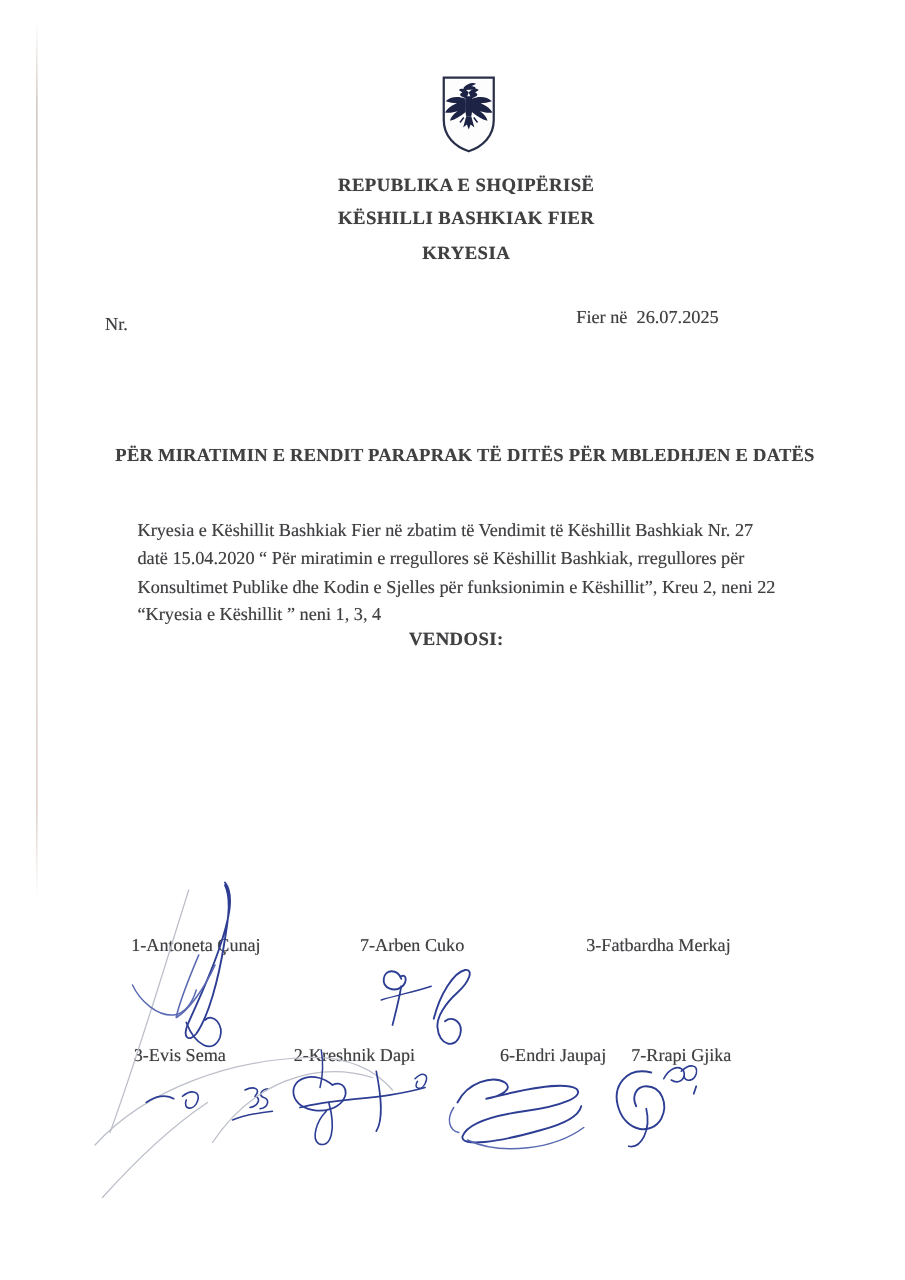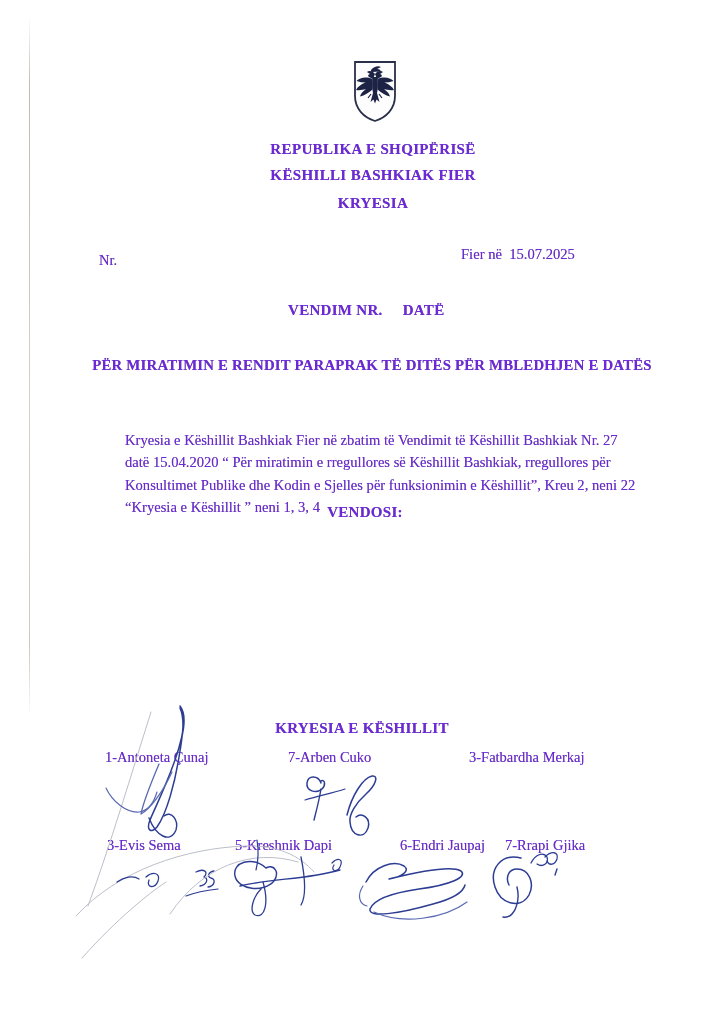--- a/index.html
+++ b/index.html
@@ -1,19 +1,19 @@
 <!DOCTYPE html>
 <html><head>
 <meta charset="utf-8">
 <style>
   html,body{margin:0;padding:0;background:#ffffff;}
   .page{
     position:relative;width:724px;height:1024px;background:#ffffff;overflow:hidden;
     font-family:"Liberation Serif","DejaVu Serif",serif;
-    color:#6d28d9;font-size:14.6px;line-height:22.4px;
+    color:#404040;font-size:14.6px;line-height:22.4px;
     text-shadow:0 0 .55px rgba(30,34,56,.5);
   }
   .abs{position:absolute;}
   .b{font-weight:700;}
   .ctr{left:0;width:724px;text-align:center;}
   .hdr{font-size:15px;font-weight:700;letter-spacing:.35px;transform:translateX(11px);}
   .title{font-size:14.8px;font-weight:700;letter-spacing:.2px;transform:translateX(10px);}
   .vendim{font-size:15px;font-weight:700;letter-spacing:.3px;}
   .body-text{left:110px;width:518px;text-align:left;}
   .name{font-size:14.5px;white-space:nowrap;}
@@ -43,44 +43,40 @@
       <path d="M26.5,21 C33,18.5 39,19.5 42.5,23 C39.5,24 36.5,24.5 33.5,24.5 C38.5,26.5 41.5,29 43,32 C39.5,32.5 36,32 33,31 C36.5,33.5 38.5,36 39,38.5 C34.5,37.5 30,34.5 26.5,31.5 Z" fill="#1d2344"></path>
       <path d="M22,35 H26 L28.5,44 L25.5,41.5 L24,45.5 L22.5,41.5 L19.5,44 Z" fill="#1d2344"></path>
       <path d="M20,36 L17,40 M28,36 L31,40" fill="none" stroke-width="1.2" stroke="#1d2344"></path>
     </svg>
   </div>
 
   <div class="abs ctr hdr" style="top:138px;">REPUBLIKA E SHQIPËRISË</div>
   <div class="abs ctr hdr" style="top:164px;">KËSHILLI BASHKIAK FIER</div>
   <div class="abs ctr hdr" style="top:192px;">KRYESIA</div>
 
-  <div class="abs" style="left:99px;top:249px;">Nr.</div>
-  <div class="abs pre" style="left:461px;top:243px;">Fier në  15.07.2025</div>
+  <div class="abs" style="left:84px;top:249px;">Nr.</div>
+  <div class="abs pre" style="left:461px;top:243px;">Fier në  26.07.2025</div>
 
-  <div class="abs vendim" style="left:288px;top:299px;">
-    <span>VENDIM NR.</span><span style="margin-left:20px;">DATË</span>
-  </div>
 
   <div class="abs ctr title" style="top:354px;">PËR MIRATIMIN E RENDIT PARAPRAK TË DITËS PËR MBLEDHJEN E DATËS</div>
 
-  <p class="abs body-text" style="top:414px;margin:15px;">Kryesia e Këshillit Bashkiak Fier në zbatim të Vendimit të Këshillit Bashkiak Nr. 27 datë 15.04.2020 “ Për miratimin e rregullores së Këshillit Bashkiak, rregullores për Konsultimet Publike dhe Kodin e Sjelles për funksionimin e Këshillit”, Kreu 2, neni 22 “Kryesia e Këshillit ” neni 1, 3, 4</p>
+  <p class="abs body-text" style="top:414px;margin:0;">Kryesia e Këshillit Bashkiak Fier në zbatim të Vendimit të Këshillit Bashkiak Nr. 27 datë 15.04.2020 “ Për miratimin e rregullores së Këshillit Bashkiak, rregullores për Konsultimet Publike dhe Kodin e Sjelles për funksionimin e Këshillit”, Kreu 2, neni 22 “Kryesia e Këshillit ” neni 1, 3, 4</p>
 
   <div class="abs ctr b" style="top:501px;font-size:15px;letter-spacing:.3px;transform:translateX(3px);">VENDOSI:</div>
 
 
 
 
-  <div class="abs ctr b" style="top:717px;font-size:15px;letter-spacing:.3px;">KRYESIA E KËSHILLIT</div>
 
   <div class="abs name" style="left:105px;top:746px;">1-Antoneta Çunaj</div>
   <div class="abs name" style="left:288px;top:746px;">7-Arben Cuko</div>
   <div class="abs name" style="left:457px;top:746px;margin-left:12px;">3-Fatbardha Merkaj</div>
 
   <div class="abs name" style="left:107px;top:834px;">3-Evis Sema</div>
-  <div class="abs name" style="left:235px;top:834px;">5-Kreshnik Dapi</div>
+  <div class="abs name" style="left:235px;top:834px;">2-Kreshnik Dapi</div>
   <div class="abs name" style="left:400px;top:834px;">6-Endri Jaupaj</div>
   <div class="abs name" style="left:505px;top:834px;">7-Rrapi Gjika</div>
 
   <svg class="sig-overlay" width="724" height="1024" viewBox="0 0 724 1024">
     <g fill="none" stroke-linecap="round" stroke-linejoin="round">
 
       <g>
         <path d="M151,712 C132,772 110,846 88,906" stroke-width="1" stroke="#bcbfca"></path>
         <path d="M180,706 C188,716 183,737 175,760 C166,786 155,808 150,820 C146,830 151,834 157,827 C167,813 175,782 179,757 C183,734 185,719 180,708" stroke-width="1.5" stroke="#2c3d93"></path>
         <path d="M159,764 C151,783 143,803 141,814 C150,809 163,792 172,772" stroke-width="1.3" stroke="#5a6ab2"></path>

